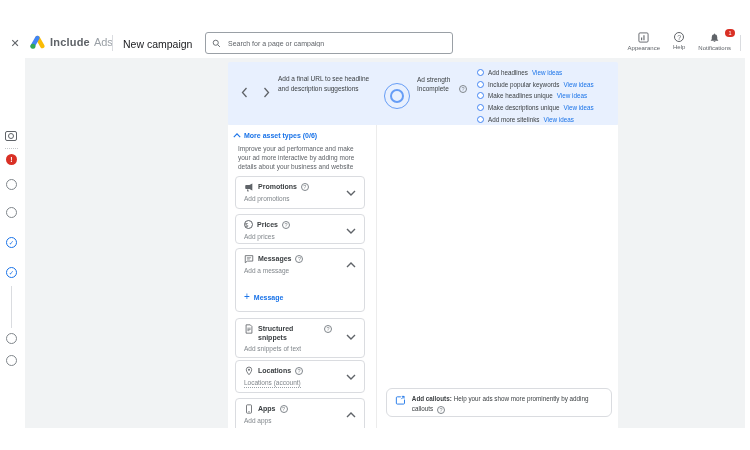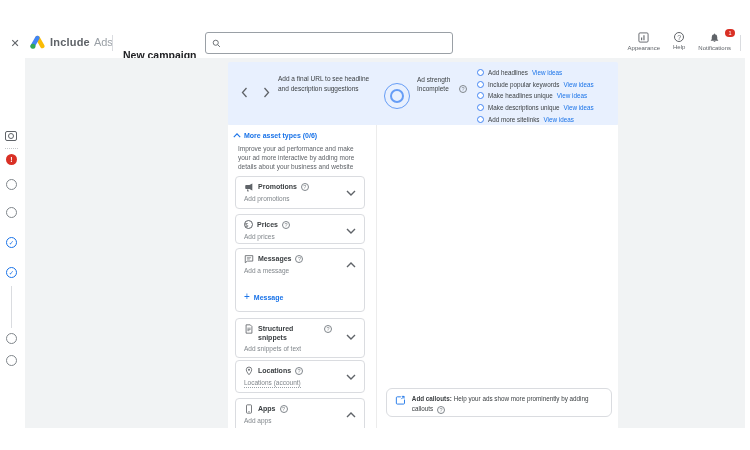--- a/index.html
+++ b/index.html
@@ -8,21 +8,21 @@
   #app{position:relative;width:750px;height:450px;overflow:hidden;background:#fff;}
 
   
   .topbar{position:absolute;top:28px;left:0;width:745px;height:30px;background:#fff;}
   .close-btn{position:absolute;left:8px;top:8px;width:14px;height:14px;border:0;background:none;
              font-size:11px;color:#5f6368;line-height:14px;padding:0;cursor:pointer;}
   .brand{position:absolute;left:30px;top:7px;display:flex;align-items:center;gap:5px;cursor:pointer;}
   .brand-name{font-size:11px;font-weight:700;color:#5f6368;letter-spacing:.2px;}
   .brand-suffix{font-size:11px;color:#9aa0a6;margin-left:-1px;}
   .tb-div{position:absolute;top:7px;width:1px;height:16px;background:#dadce0;}
-  .page-title{position:absolute;left:121px;top:19px;margin:2px;font-size:10.5px;font-weight:700;color:#202124;}
+  .page-title{position:absolute;left:121px;top:8px;margin:2px;font-size:10.5px;font-weight:400;color:#202124;}
   .searchbox{position:absolute;left:205px;top:4px;width:234px;height:20px;border:1px solid #9aa0a6;
              border-radius:3px;background:#fff;display:flex;align-items:center;padding:0 6px;gap:5px;}
   .searchbox input{border:0;outline:0;flex:1;font-size:7px;color:#3c4043;background:transparent;
                    font-family:"Liberation Sans",sans-serif;}
   .searchbox input::placeholder{color:#5f6368;}
   .tb-actions{position:absolute;right:14px;top:4px;display:flex;gap:13px;}
   .tb-action{display:flex;flex-direction:column;align-items:center;gap:2px;border:0;background:none;
              padding:0;cursor:pointer;position:relative;}
   .tb-action .lbl{font-size:6px;color:#5f6368;white-space:nowrap;}
   .q-badge{position:absolute;top:-3px;right:-4px;min-width:8px;height:8px;border-radius:5px;background:#d93025;
@@ -111,20 +111,21 @@
     </div>
 
     <div class="tb-div" style="left:112px;"></div>
     <h1 class="page-title">New campaign</h1>
 
     <div class="searchbox">
       <svg width="9" height="9" viewBox="0 0 12 12">
         <circle cx="5" cy="5" r="3.4" fill="none" stroke="#5f6368" stroke-width="1.2"></circle>
         <line x1="7.6" y1="7.6" x2="10.6" y2="10.6" stroke="#5f6368" stroke-width="1.2"></line>
       </svg>
+      <input type="text" placeholder="Search for a page or campaign" style="">
     </div>
 
     <div class="tb-actions">
       <button class="tb-action">
         <svg width="11" height="11" viewBox="0 0 12 12">
           <rect x="1" y="1" width="10" height="10" rx="1.2" fill="none" stroke="#5f6368" stroke-width="1"></rect>
           <line x1="4" y1="9" x2="4" y2="6" stroke="#5f6368" stroke-width="1.2"></line>
           <line x1="6.5" y1="9" x2="6.5" y2="3.5" stroke="#5f6368" stroke-width="1.2"></line>
         </svg>
         <span class="lbl">Appearance</span>

